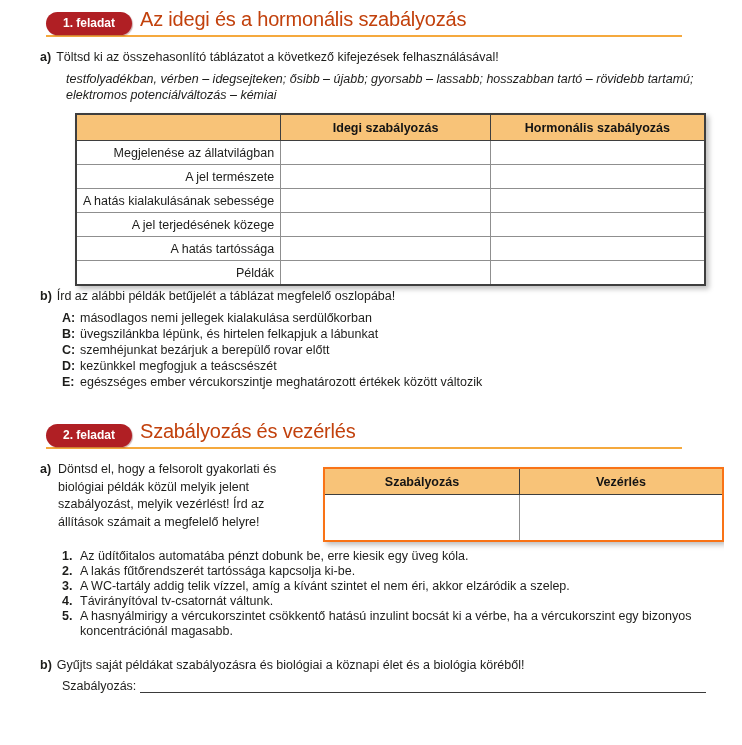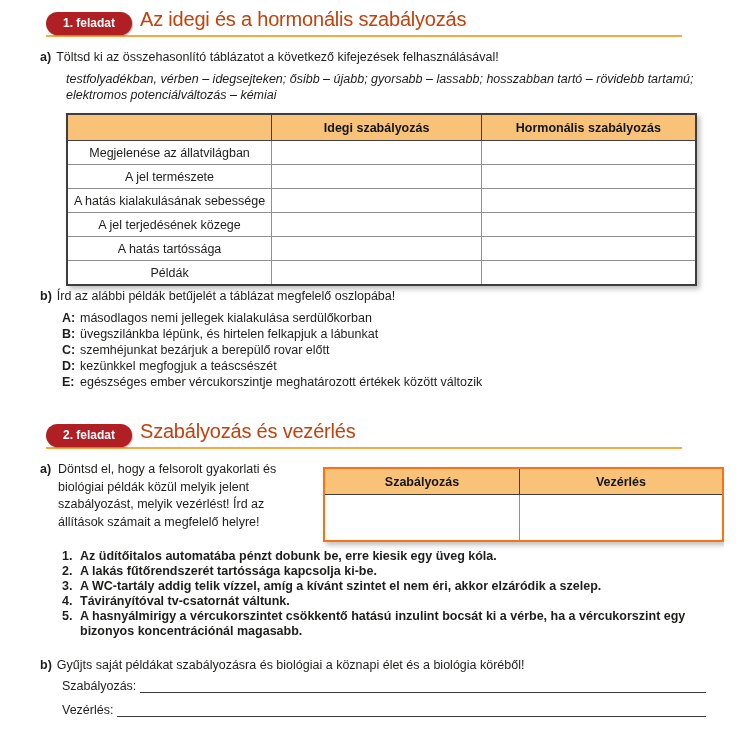--- a/index.html
+++ b/index.html
@@ -21,44 +21,44 @@
   }
   
   .para{position:absolute;font-size:12.5px;line-height:16px;}
   .blabel{font-weight:bold;margin-right:5px;}
   .hint{
     position:absolute;left:66px;top:71px;width:628px;font-size:12.5px;
     font-style:italic;line-height:16px;color:#1d1d1b;
   }
   
   table{border-collapse:collapse;box-shadow:3px 3px 5px rgba(0,0,0,.25);}
-  .t1{position:absolute;left:66px;top:113px;padding-left:6px;}
+  .t1{position:absolute;left:75px;top:113px;padding-left:6px;}
   .t2{position:absolute;left:283px;top:467px;}
   th,td{font-size:12.5px;}
   th{
     background:#f8c378;font-weight:bold;text-align:center;color:#141414;
     border:1px solid #3e3e3e;height:23px;
   }
   td{border:1px solid #8f8f8f;background:#ffffff;}
   .t1 td{height:21px;}
-  .t1 .row-label{padding:0 6px;text-align:center;white-space:nowrap;}
+  .t1 .row-label{padding:0 6px;text-align:right;white-space:nowrap;}
   .t1 col.c1{width:193px;} .t1 col.c2{width:210px;} .t1 col.c3{width:214px;}
   .t2 col.c1{width:199px;} .t2 col.c2{width:208px;}
   .t2 td{height:43px;}
   .t1, .t2{table-layout:fixed;}
   .t1{border:2px solid #3e3e3e;}
   .t2{border:2px solid #f97316;margin-left:40px;}
   
   .ex-list{position:absolute;left:62px;top:310px;}
   .ex-row{display:flex;font-size:12.5px;line-height:16px;}
   .ex-key{font-weight:bold;min-width:18px;}
   .st-list{position:absolute;left:62px;top:549px;width:640px;}
   .st-row{display:flex;font-size:12.5px;line-height:15px;}
   .st-num{font-weight:bold;min-width:18px;}
-  .st-text{flex:1;font-weight:bold;}
+  .st-text{flex:1;}
   
   .t2a{position:absolute;left:40px;top:461px;width:242px;display:flex;
        font-size:12.5px;line-height:17.5px;}
   .t2a .blabel{min-width:18px;margin-right:0;}
   
   .fill-row{position:absolute;left:62px;width:644px;display:flex;
             font-size:12.5px;line-height:15px;}
   .fill-label{margin-right:4px;white-space:nowrap;}
   .fill-line{flex:1;border-bottom:1.4px solid #3a3a3a;height:13px;}
 </style>
@@ -207,18 +207,14 @@
     </div>
 
   <div class="para" style="left:40px;top:657px;">
     <span class="blabel">b)</span><span>Gyűjts saját példákat szabályozásra és biológiai a köznapi élet és a biológia köréből!</span>
   </div>
 
   <div class="fill-row" style="top:679px;">
     <span class="fill-label">Szabályozás:</span>
     <div class="fill-line"></div>
   </div>
-  <div class="fill-row" style="top:703px;">
-    <span class="fill-label">Vezérlés:</span>
-    <div class="fill-line"></div>
-  </div>
 
 </div>
 
 </body></html>

